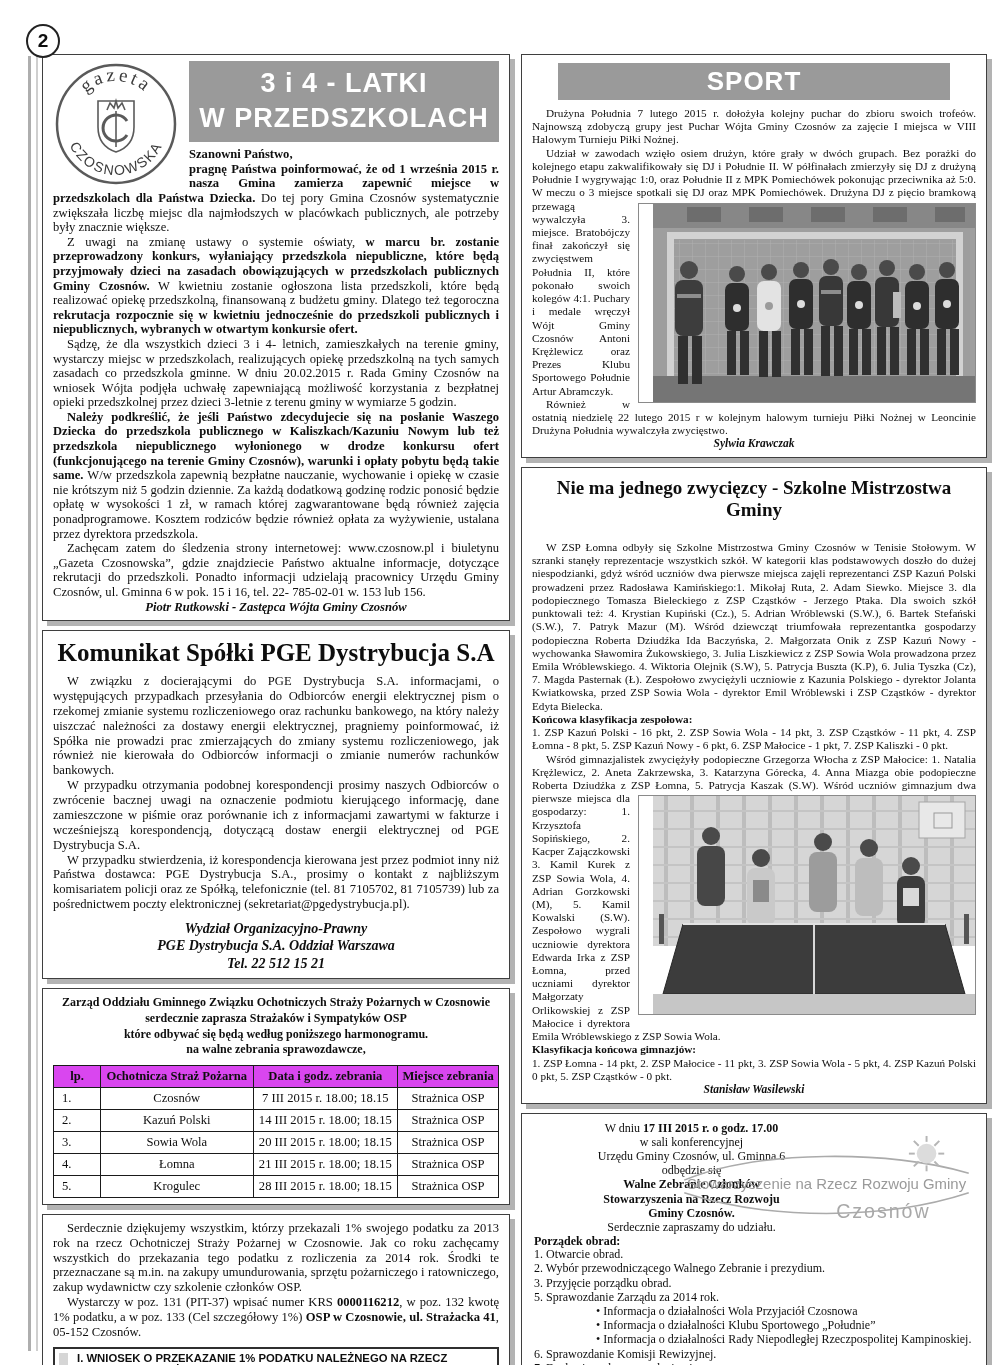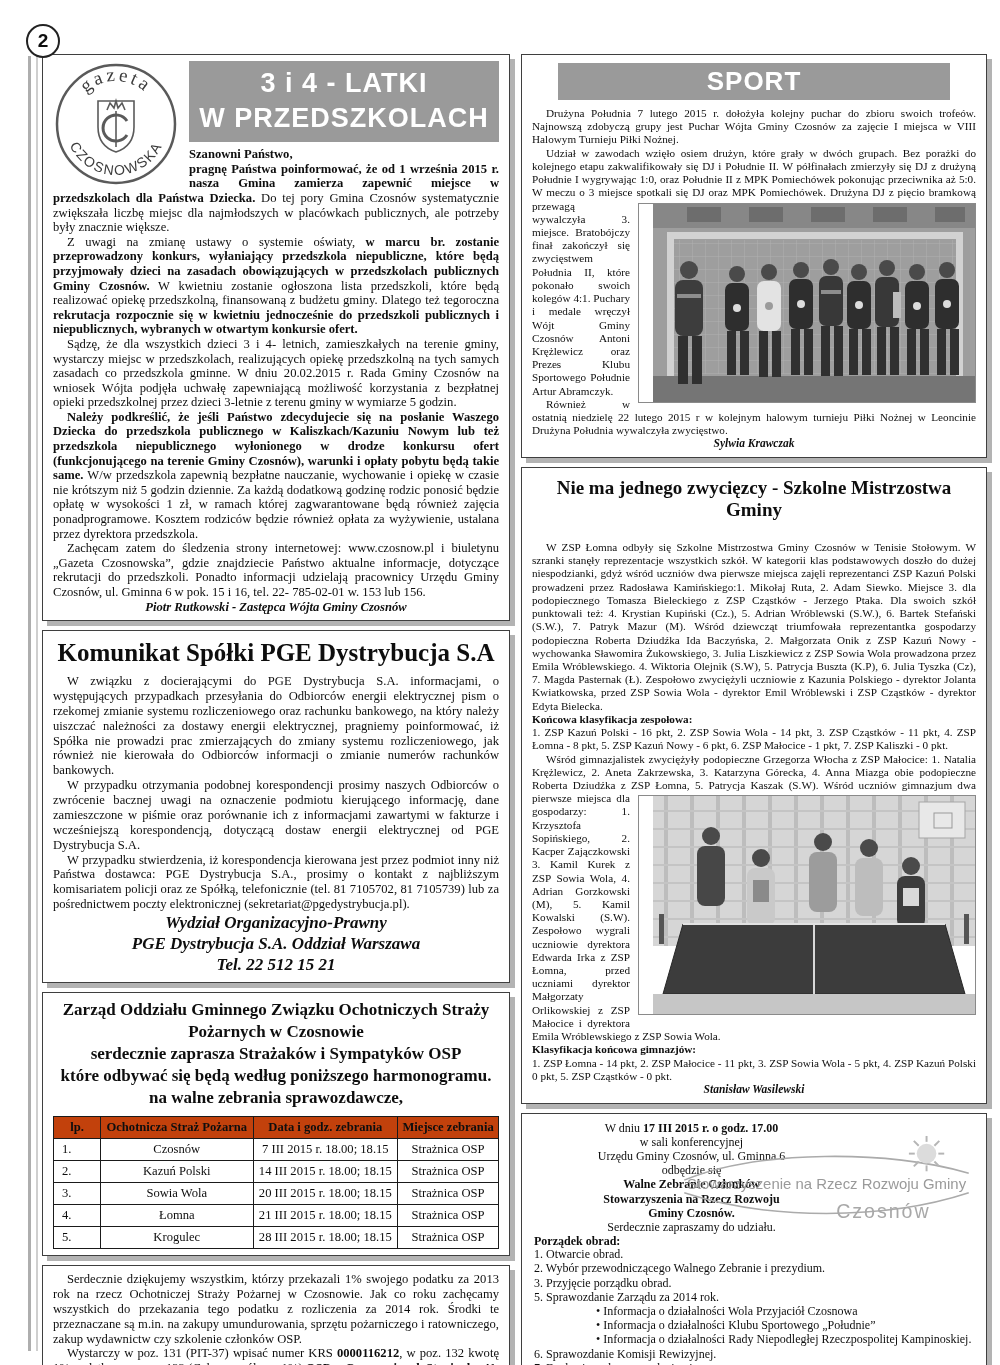--- a/index.html
+++ b/index.html
@@ -27,26 +27,26 @@
        text-align:center;letter-spacing:1px;}
   
   .b1-text{font-size:12.6px;line-height:1.16;}
   .logo-wrap{float:left;width:126px;height:126px;margin:0 10px 2px 0;}
   .b1-bar{overflow:hidden;font-size:27px;line-height:1.3;padding:5px 0 6px;margin-bottom:5px;}
   .salut{font-weight:bold;}
   .b1-text p{margin-bottom:0;}
   
   .pge-title{font-size:25px;font-weight:bold;text-align:center;margin:2px 0 7px;}
   .pge-text{font-size:12.6px;line-height:1.18;}
-  .pge-sig{margin-top:0;font-size:17px;line-height:1.25;}
-  
-  .osp-head{font-size:17px;font-weight:bold;text-align:center;line-height:1.3;}
+  .pge-sig{margin-top:8px;font-size:14px;line-height:1.25;}
+  
+  .osp-head{font-size:12px;font-weight:bold;text-align:center;line-height:1.3;}
   table.osp{width:100%;border-collapse:collapse;margin-top:7px;font-size:12.6px;}
   table.osp th,table.osp td{border:1.6px solid #1a1a1a;text-align:center;padding:3px 2px;}
-  table.osp th{background:#c2410c;font-weight:bold;}
+  table.osp th{background:#d946ef;font-weight:bold;}
   table.osp td.num{text-align:left;padding-left:8px;width:36px;}
   
   .thx-text{font-size:12.6px;line-height:1.18;}
   .form{font-family:"Liberation Sans",sans-serif;margin-top:7px;}
   .fsec{border:2px solid #2f2f2f;position:relative;padding:3px 6px 4px 22px;background:#fff;}
   .fstrip{position:absolute;left:4px;top:4px;bottom:4px;width:9px;background:#d6d6d6;}
   .fhead{font-size:11.3px;font-weight:bold;line-height:1.1;}
   
   .sport-bar{margin:2px 26px 7px;font-size:26px;padding:3px 0;}
   .r-text{font-size:11.2px;line-height:1.18;}

